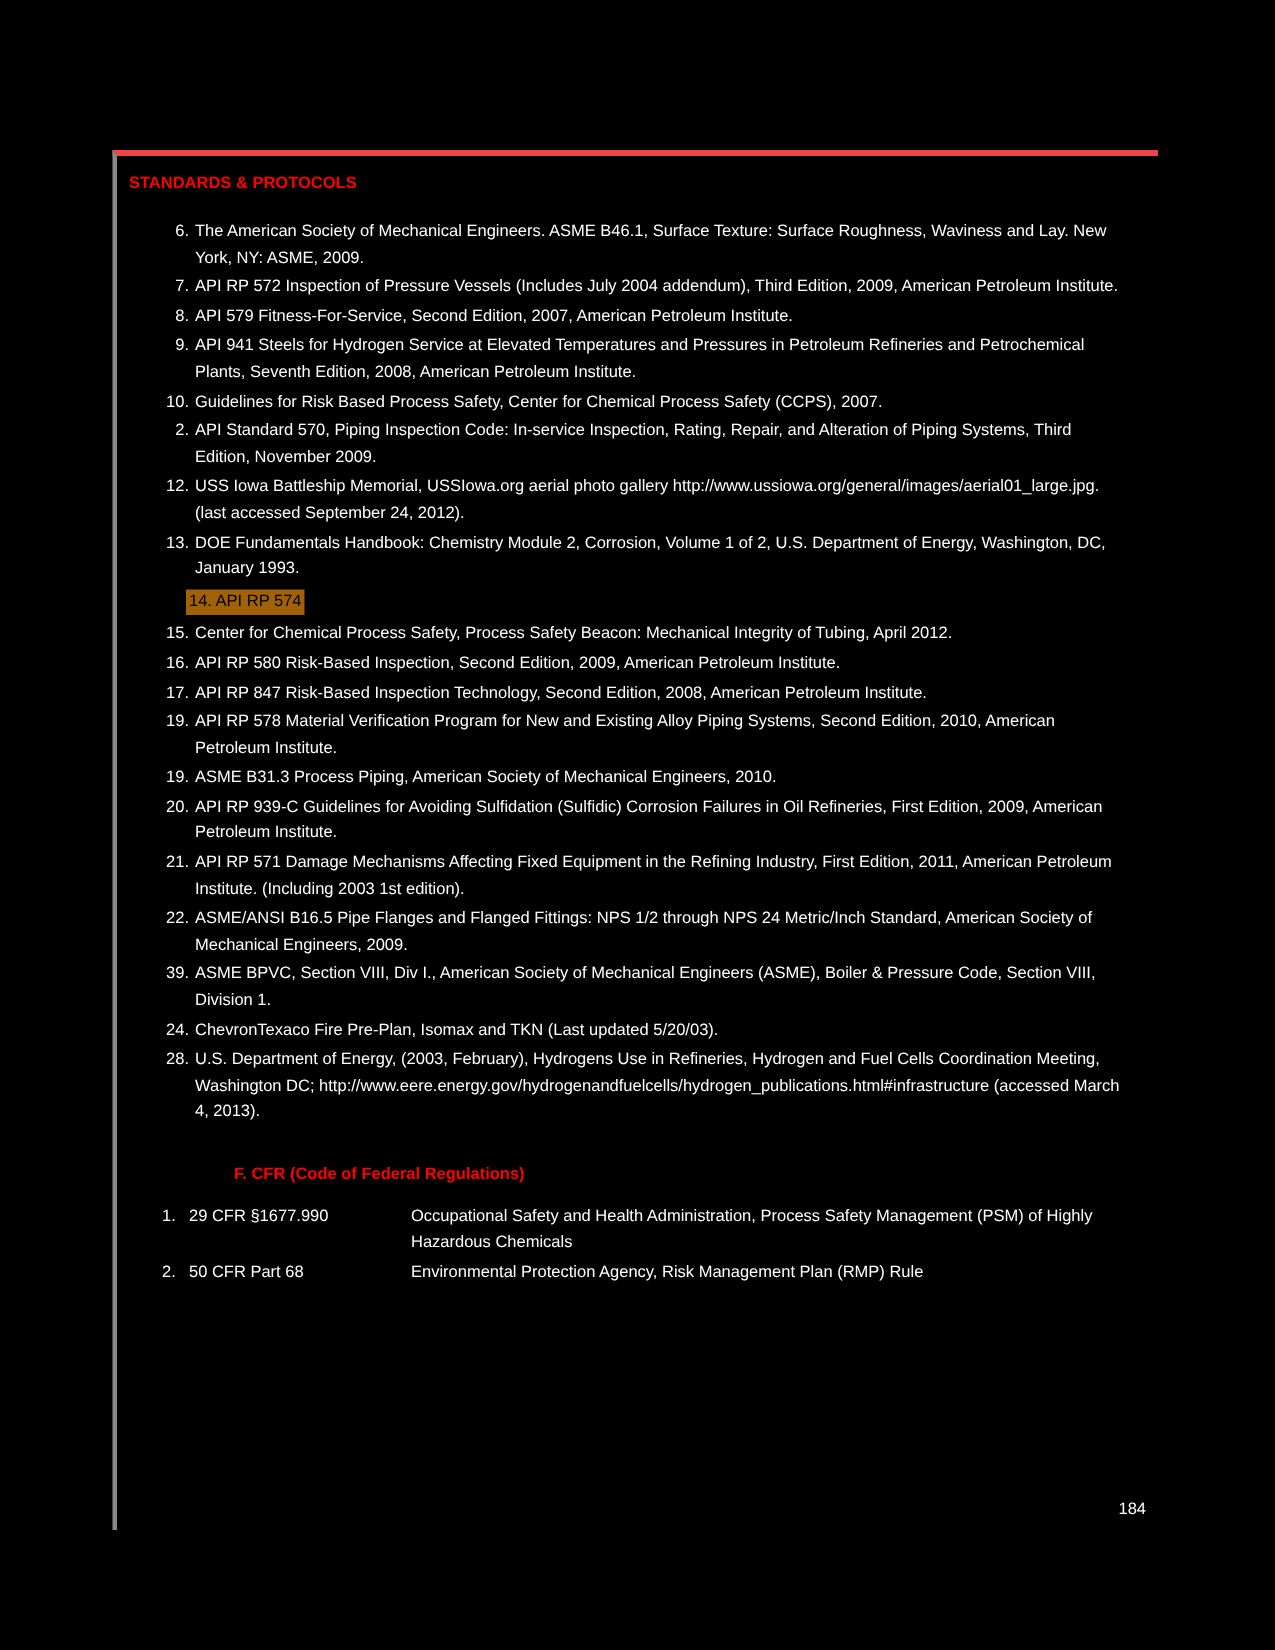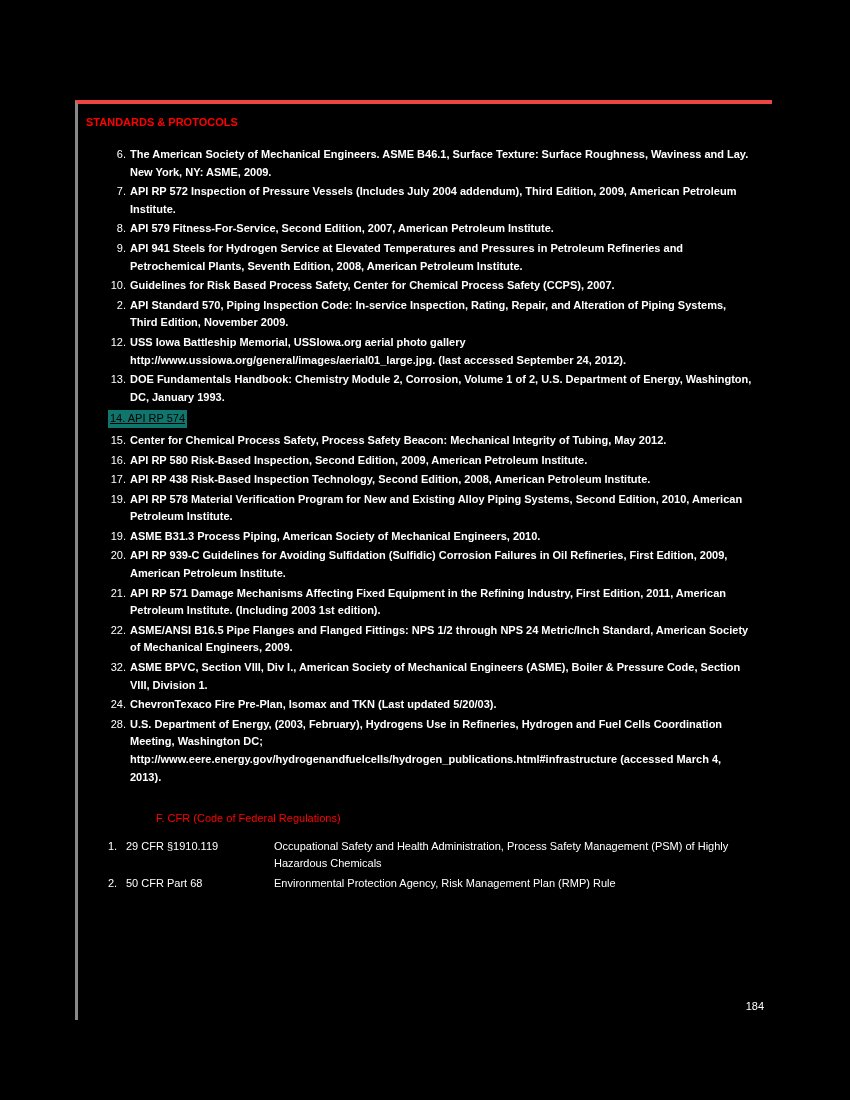--- a/index.html
+++ b/index.html
@@ -34,32 +34,31 @@
   .item {
     display: flex;
     margin-bottom: 2px;
   }
   .num {
     width: 22px;
     flex-shrink: 0;
     text-align: right;
     padding-right: 4px;
   }
-  .txt { flex: 1; font-weight: bold; }
+  .txt { flex: 1; }
   .highlight {
-    background: #0f766e;
+    background: #a16207;
     color: #000;
     display: inline-block;
     padding: 0 2px;
-    margin: 2px 0;
-    text-decoration: underline;
+    margin: 2px 16px;
   }
   .section-head {
     color: #ff0000;
-    font-weight: normal;
+    font-weight: bold;
     margin: 24px 0 10px 0;
     padding-left: 48px;
   }
   .cfr-row {
     display: flex;
     margin-bottom: 2px;
   }
   .cfr-num { width: 18px; flex-shrink: 0; }
   .cfr-code { width: 148px; flex-shrink: 0; }
   .cfr-desc { flex: 1; }
@@ -112,29 +111,29 @@
         </div>
       </div>
 
     <div class="item">
       <span class="highlight">14. API RP 574</span>
     </div>
 
     <div id="list2">
         <div class="item">
           <div class="num">15.</div>
-          <div class="txt">Center for Chemical Process Safety, Process Safety Beacon: Mechanical Integrity of Tubing, May 2012.</div>
+          <div class="txt">Center for Chemical Process Safety, Process Safety Beacon: Mechanical Integrity of Tubing, April 2012.</div>
         </div>
         <div class="item">
           <div class="num">16.</div>
           <div class="txt">API RP 580 Risk-Based Inspection, Second Edition, 2009, American Petroleum Institute.</div>
         </div>
         <div class="item">
           <div class="num">17.</div>
-          <div class="txt">API RP 438 Risk-Based Inspection Technology, Second Edition, 2008, American Petroleum Institute.</div>
+          <div class="txt">API RP 847 Risk-Based Inspection Technology, Second Edition, 2008, American Petroleum Institute.</div>
         </div>
         <div class="item">
           <div class="num">19.</div>
           <div class="txt">API RP 578 Material Verification Program for New and Existing Alloy Piping Systems, Second Edition, 2010, American Petroleum Institute.</div>
         </div>
         <div class="item">
           <div class="num">19.</div>
           <div class="txt">ASME B31.3 Process Piping, American Society of Mechanical Engineers, 2010.</div>
         </div>
         <div class="item">
@@ -143,39 +142,39 @@
         </div>
         <div class="item">
           <div class="num">21.</div>
           <div class="txt">API RP 571 Damage Mechanisms Affecting Fixed Equipment in the Refining Industry, First Edition, 2011, American Petroleum Institute. (Including 2003 1st edition).</div>
         </div>
         <div class="item">
           <div class="num">22.</div>
           <div class="txt">ASME/ANSI B16.5 Pipe Flanges and Flanged Fittings: NPS 1/2 through NPS 24 Metric/Inch Standard, American Society of Mechanical Engineers, 2009.</div>
         </div>
         <div class="item">
-          <div class="num">32.</div>
+          <div class="num">39.</div>
           <div class="txt">ASME BPVC, Section VIII, Div I., American Society of Mechanical Engineers (ASME), Boiler &amp; Pressure Code, Section VIII, Division 1.</div>
         </div>
         <div class="item">
           <div class="num">24.</div>
           <div class="txt">ChevronTexaco Fire Pre-Plan, Isomax and TKN (Last updated 5/20/03).</div>
         </div>
         <div class="item">
           <div class="num">28.</div>
           <div class="txt">U.S. Department of Energy, (2003, February), Hydrogens Use in Refineries, Hydrogen and Fuel Cells Coordination Meeting, Washington DC; http://www.eere.energy.gov/hydrogenandfuelcells/hydrogen_publications.html#infrastructure (accessed March 4, 2013).</div>
         </div>
       </div>
 
     <div class="section-head">F. CFR (Code of Federal Regulations)</div>
 
     <div id="cfrlist">
         <div class="cfr-row">
           <div class="cfr-num">1.</div>
-          <div class="cfr-code">29 CFR §1910.119</div>
+          <div class="cfr-code">29 CFR §1677.990</div>
           <div class="cfr-desc">Occupational Safety and Health Administration, Process Safety Management (PSM) of Highly Hazardous Chemicals</div>
         </div>
         <div class="cfr-row">
           <div class="cfr-num">2.</div>
           <div class="cfr-code">50 CFR Part 68</div>
           <div class="cfr-desc">Environmental Protection Agency, Risk Management Plan (RMP) Rule</div>
         </div>
       </div>
   </div>
 

